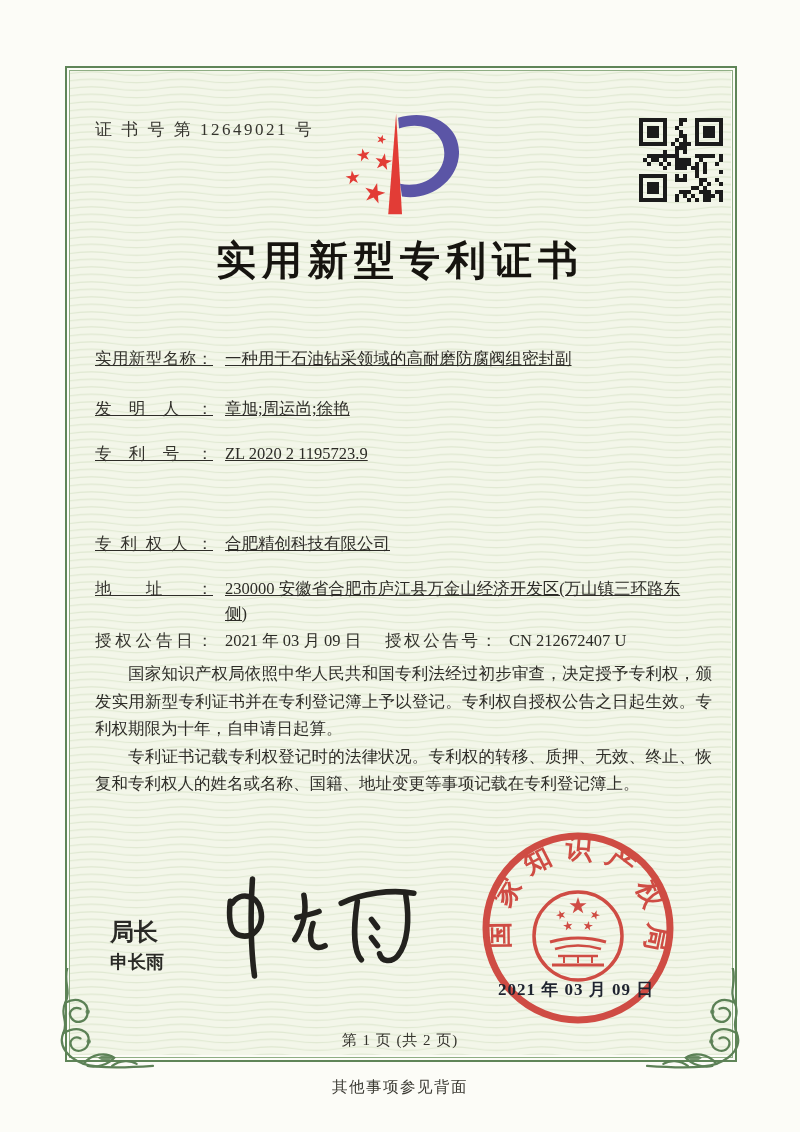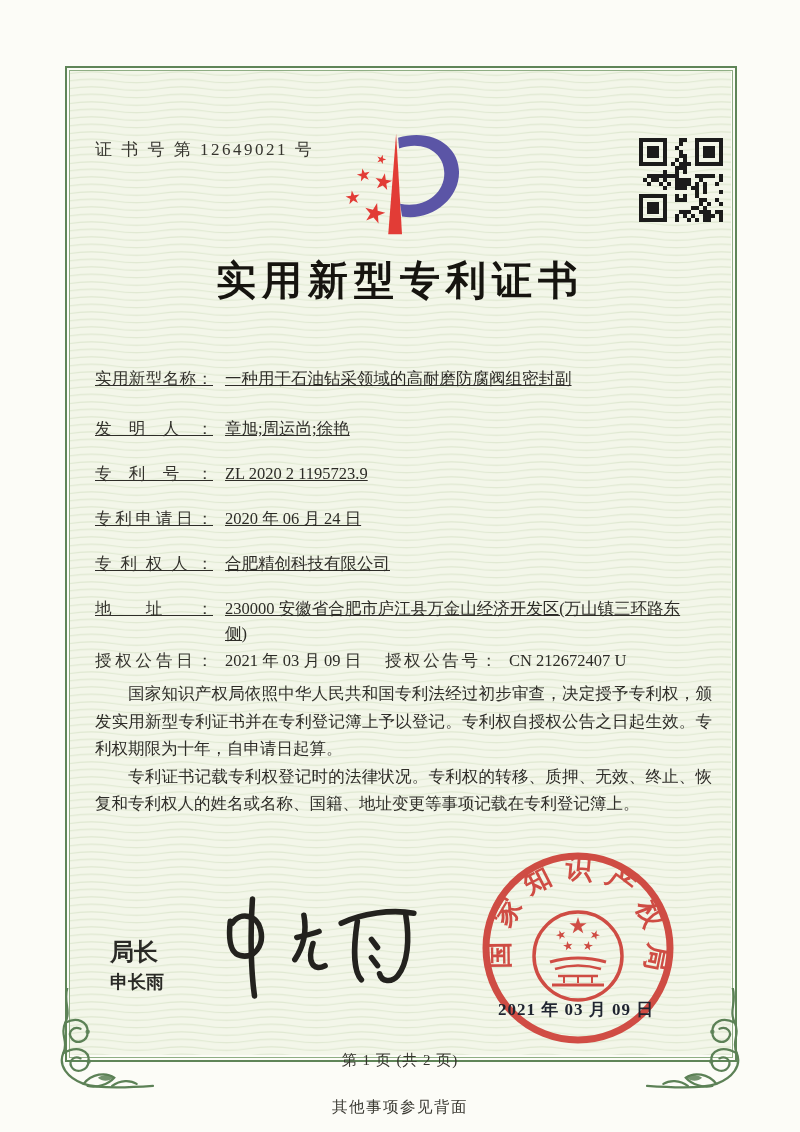--- a/index.html
+++ b/index.html
@@ -4,21 +4,21 @@
 <style>
   html,body{margin:0;padding:0;}
   body{background:#e8e8e4;font-family:"Liberation Serif","DejaVu Serif",serif;}
   .page{position:relative;width:800px;height:1132px;background:#fcfcf7;overflow:hidden;
         margin:0 auto;color:#2e2d28;}
   
   .frame{position:absolute;left:65px;top:66px;width:668px;height:992px;
          border:2.4px solid #5f8558;z-index:2;pointer-events:none;}
   .frame-inner{position:absolute;inset:2px;border:1px solid #8fae84;}
   .bg{position:absolute;left:69px;top:70px;width:662px;height:985px;z-index:0;}
-  .content{position:absolute;inset:0;z-index:3;margin-top:20px;}
+  .content{position:absolute;inset:0;z-index:3;}
   .cert-no{position:absolute;left:95px;top:118px;font-size:17px;letter-spacing:2.5px;color:#35342e;}
   .logo{position:absolute;left:329px;top:106px;width:148px;height:118px;}
   .qr{position:absolute;left:639px;top:118px;width:84px;height:84px;}
   .qr svg{width:84px;height:84px;}
   .title{position:absolute;left:0;right:0;top:233px;text-align:center;font-size:40px;
          font-weight:600;letter-spacing:6px;color:#16140f;}
   .frow{position:absolute;left:95px;right:90px;display:flex;font-size:16.5px;line-height:24.5px;text-decoration:underline;}
   .flabel{flex:none;width:118px;text-align:justify;text-align-last:justify;color:#33322c;}
   .fvalue{margin-left:12px;color:#2c2b26;}
   .row-name{top:347px}.row-inventor{top:397px}.row-patno{top:442px}
@@ -300,24 +300,20 @@
       <span class="fvalue">一种用于石油钻采领域的高耐磨防腐阀组密封副</span>
     </div>
     <div class="frow row-inventor">
       <span class="flabel">发明人：</span>
       <span class="fvalue">章旭;周运尚;徐艳</span>
     </div>
     <div class="frow row-patno">
       <span class="flabel">专利号：</span>
       <span class="fvalue">ZL 2020 2 1195723.9</span>
     </div>
-    <div class="frow row-appdate">
-      <span class="flabel">专利申请日：</span>
-      <span class="fvalue">2020 年 06 月 24 日</span>
-    </div>
     <div class="frow row-patentee">
       <span class="flabel">专利权人：</span>
       <span class="fvalue">合肥精创科技有限公司</span>
     </div>
     <div class="frow row-address">
       <span class="flabel">地址：</span>
       <span class="fvalue">230000 安徽省合肥市庐江县万金山经济开发区(万山镇三环路东侧)</span>
     </div>
 
     <div class="frow row-grant">

